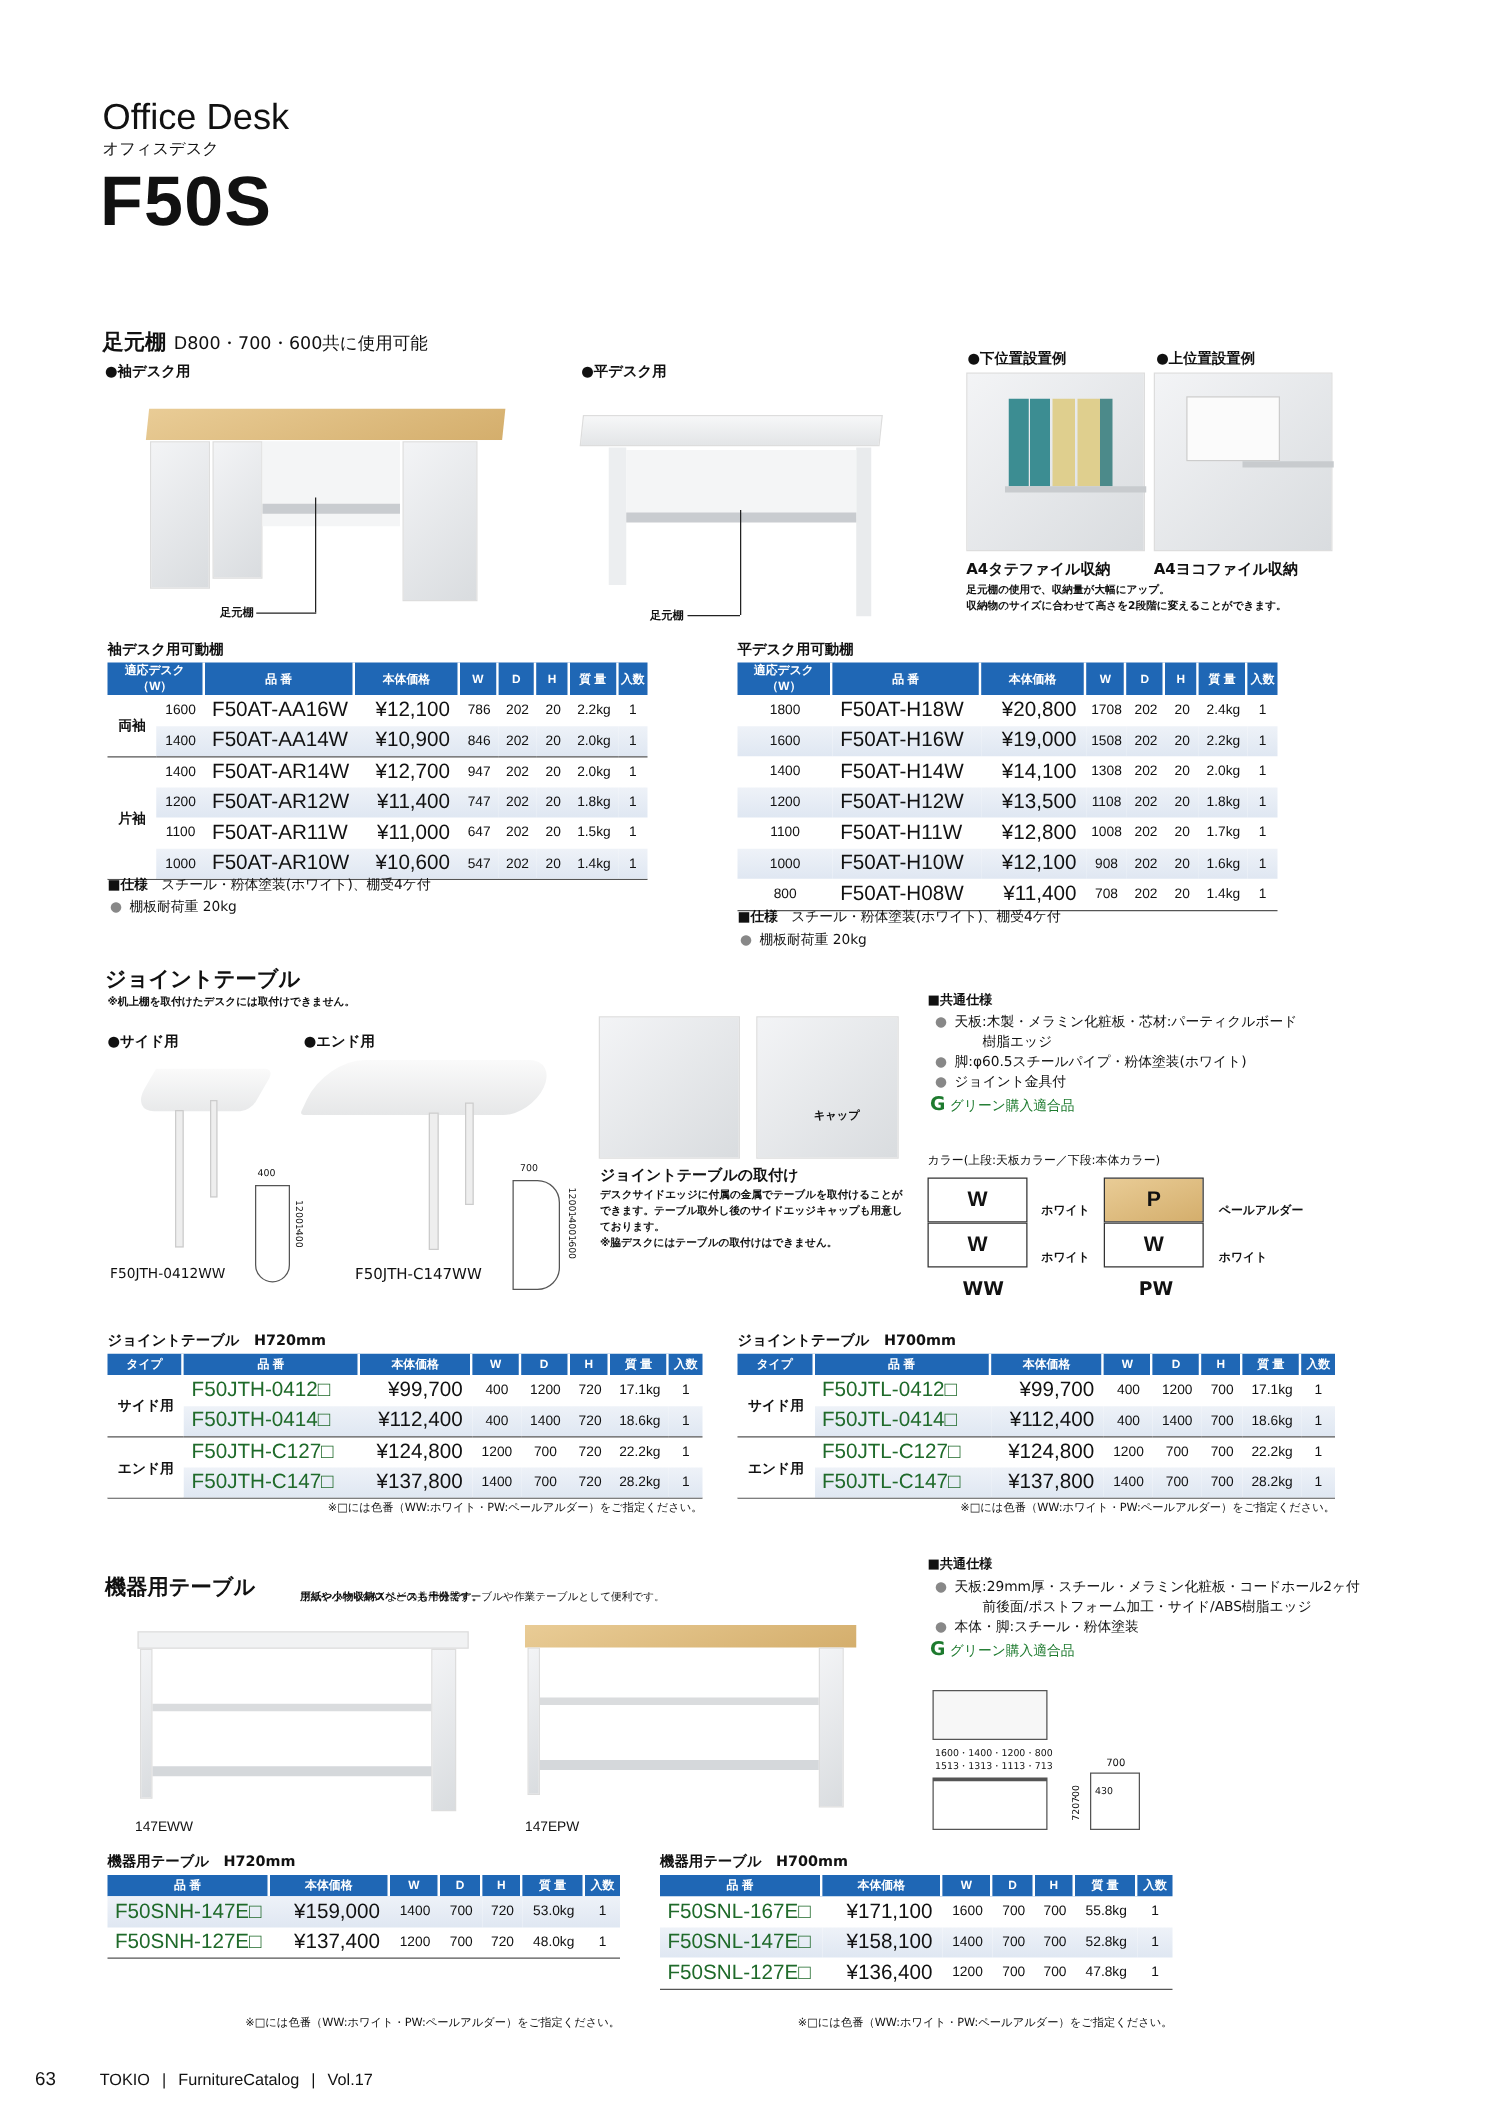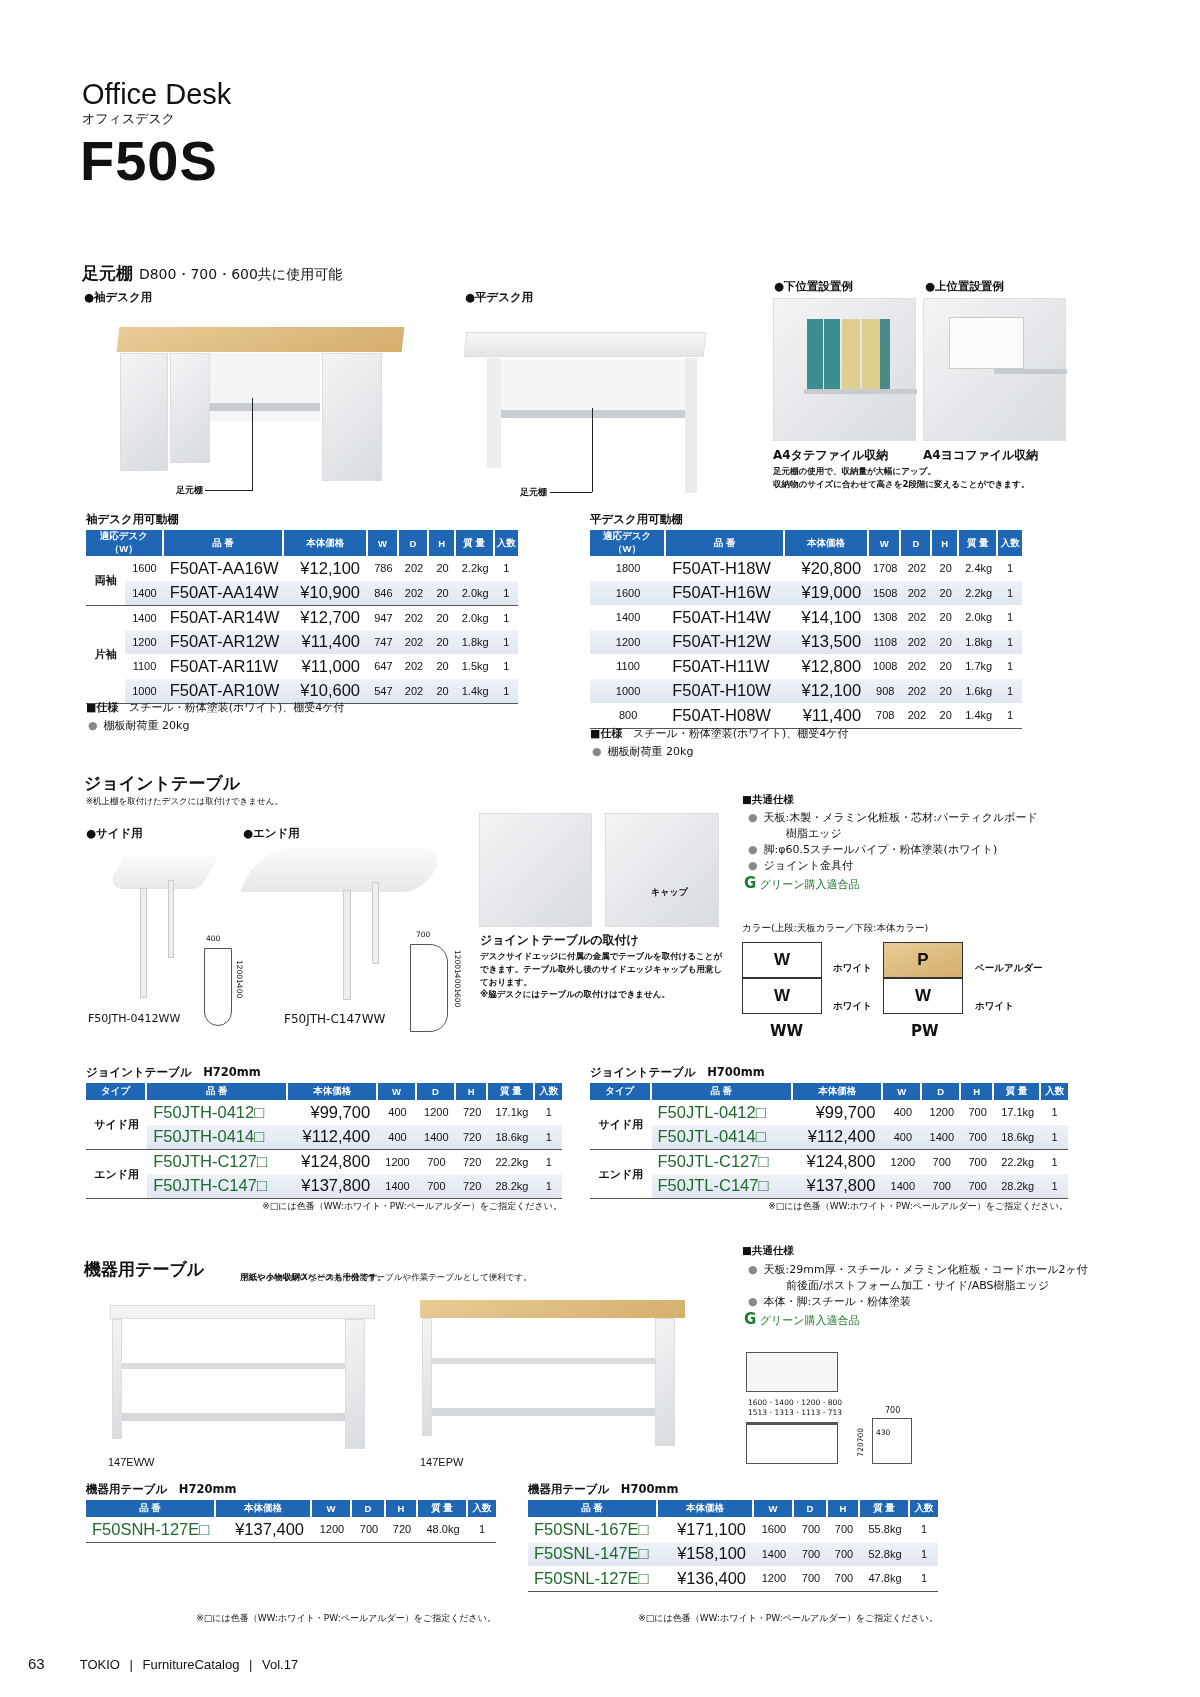--- a/index.html
+++ b/index.html
@@ -282,21 +282,21 @@
         <td class="sh ">1</td>
       </tr>
     </tbody>
 </table>
 <div class="abs spec" style="left:590px;top:726px">
   <b>■仕様</b>&nbsp;&nbsp;&nbsp;<span>スチール・粉体塗装(ホワイト)、棚受4ケ付</span>
 </div>
 <div class="abs spec" style="left:592px;top:744px"><span class="dot">●</span><span>棚板耐荷重 20kg</span></div>
 
 <div class="abs h2" style="left:84px;top:772px">ジョイントテーブル</div>
-<div class="abs tiny" style="left:86px;top:796px;font-weight:normal">※机上棚を取付けたデスクには取付けできません。</div>
+<div class="abs tiny" style="left:86px;top:796px;font-weight:bold">※机上棚を取付けたデスクには取付けできません。</div>
 <div class="abs bullet" style="left:86px;top:826px">●サイド用</div>
 <div class="abs bullet" style="left:243px;top:826px">●エンド用</div>
 
 <div class="abs" style="left:110px;top:850px;width:110px;height:160px">
   <div class="abs" style="left:5px;top:5px;width:95px;height:34px;background:linear-gradient(#fafafa,#e8e9ea);border-radius:0 8px 8px 18px;transform:skewX(-30deg)"></div>
   <div class="abs" style="left:30px;top:38px;width:7px;height:110px;background:#eee;border:1px solid #ccc"></div>
   <div class="abs" style="left:58px;top:30px;width:6px;height:78px;background:#eee;border:1px solid #ccc"></div>
 </div>
 <div class="abs" style="left:245px;top:840px;width:200px;height:130px">
   <div class="abs" style="left:5px;top:8px;width:185px;height:44px;background:linear-gradient(#fafafa,#e6e7e8);border-radius:40px 28px 28px 4px;transform:skewX(-25deg)"></div>
@@ -529,20 +529,29 @@
         <th>品 番</th>
         <th>本体価格</th>
         <th>W</th>
         <th>D</th>
         <th>H</th>
         <th>質 量</th>
         <th>入数</th>
       </tr>
     </thead>
     <tbody>
+      <tr class="alt">
+        <td class="sh code green">F50SNH-147E□</td>
+        <td class="sh price">¥159,000</td>
+        <td class="sh ">1400</td>
+        <td class="sh ">700</td>
+        <td class="sh ">720</td>
+        <td class="sh ">53.0kg</td>
+        <td class="sh ">1</td>
+      </tr>
       <tr class="">
         <td class="sh code green">F50SNH-127E□</td>
         <td class="sh price">¥137,400</td>
         <td class="sh ">1200</td>
         <td class="sh ">700</td>
         <td class="sh ">720</td>
         <td class="sh ">48.0kg</td>
         <td class="sh ">1</td>
       </tr>
     </tbody>

